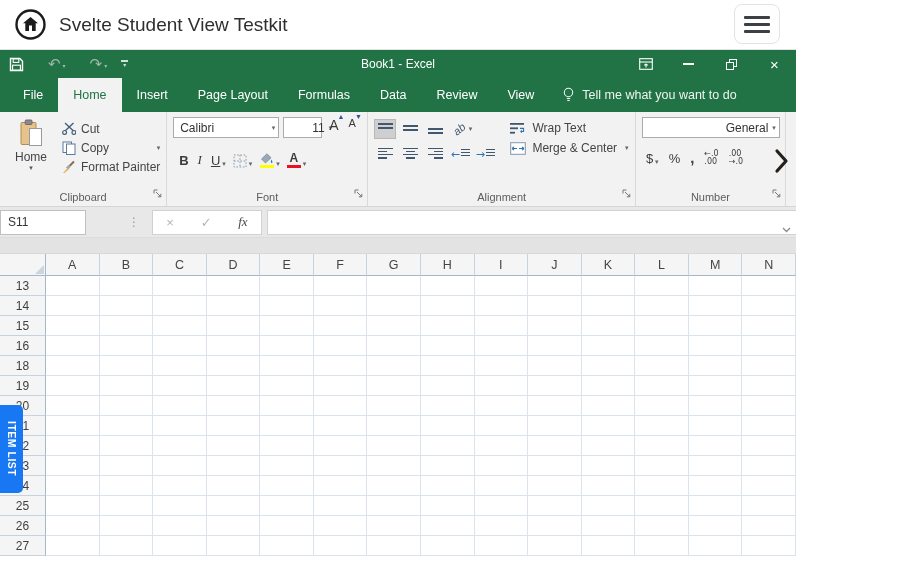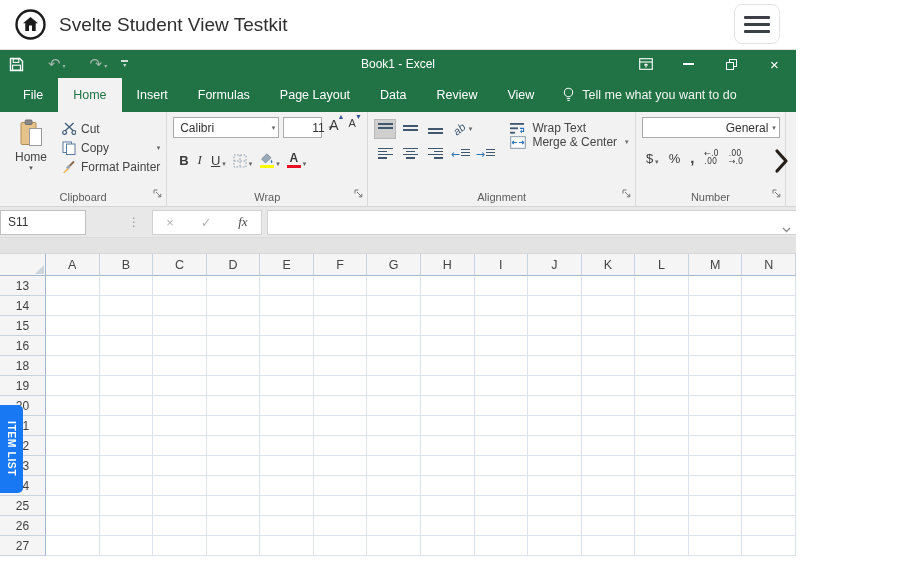--- a/index.html
+++ b/index.html
@@ -85,21 +85,21 @@
   .v-top { justify-content: flex-start; } .v-mid { justify-content: center; } .v-bot { justify-content: flex-end; }
   .h-left { align-items: flex-start; } .h-center { align-items: center; } .h-right { align-items: flex-end; }
   .bars .w-full { width: 15px; } .bars .w-short { width: 9px; }
   .orient { display: flex; align-items: center; gap: 3px; cursor: pointer; margin-left: 4px; }
   .orient .ab { display: inline-block; transform: rotate(-40deg); color: #40576d; font-size: 11px; font-style: italic; }
   .orient .dd { font-size: 7px; color: #666; }
   .indent-ic { display: flex; align-items: center; gap: 1px; cursor: pointer; }
   .indent-ic .arr { color: #2e75b6; font-size: 11px; font-family: "DejaVu Sans", sans-serif; }
   .indent-ic .bars { width: 9px; height: 11px; }
   .indent-ic .bars i { width: 9px; height: 1.6px; margin-bottom: 1.6px; }
-  .align-right-block { margin-left: 14px; display: flex; flex-direction: column; padding-top: 4px; text-align: right; }
+  .align-right-block { margin-left: 14px; display: flex; flex-direction: column; gap: 6px; padding-top: 4px; text-align: right; }
   .wm-row { display: flex; align-items: center; gap: 6px; font-size: 12px; color: #444; cursor: pointer; }
   .wm-row .dd { font-size: 7px; color: #666; margin-left: 2px; }
 
   .g-number { width: 158px; }
   .num-combo { width: 138px; justify-content: flex-end; }
   .num-row { display: flex; align-items: center; gap: 10px; margin-top: 12px; padding-left: 4px; }
   .num-btn { display: flex; align-items: flex-end; font-size: 13px; color: #3b3b3b; cursor: pointer; gap: 2px; }
   .num-btn .dd { font-size: 7px; color: #666; }
   .comma-btn { font-size: 15px; font-weight: bold; line-height: 10px; }
   .dec-btn { display: flex; flex-direction: column; align-items: flex-start; font-size: 8px; line-height: 8px; color: #3b3b3b; cursor: pointer; font-family: "DejaVu Sans", sans-serif; }
@@ -205,22 +205,22 @@
       <span class="win-btn">
           <span class="close-x">×</span>
         </span>
     </div>
   </div>
 
   <div class="tabbar">
     <div class="rtab">File</div>
     <div class="rtab active">Home</div>
     <div class="rtab">Insert</div>
+    <div class="rtab">Page Layout</div>
     <div class="rtab">Formulas</div>
-    <div class="rtab">Page Layout</div>
     <div class="rtab">Data</div>
     <div class="rtab">Review</div>
     <div class="rtab">View</div>
     <div class="tellme">
       <svg width="11" height="16" viewBox="0 0 11 16">
         <circle cx="5.5" cy="5.5" r="4.2" fill="none" stroke="#eef5f0" stroke-width="1.1"></circle>
         <line x1="3.8" y1="11.5" x2="7.2" y2="11.5" stroke="#eef5f0" stroke-width="1.1"></line>
         <line x1="4.3" y1="13.5" x2="6.7" y2="13.5" stroke="#eef5f0" stroke-width="1.1"></line>
       </svg>
       <span>Tell me what you want to do</span>
@@ -313,21 +313,21 @@
           <span class="dd">▾</span>
         </span>
         <span class="fbtn">
           <span class="color-stack">
             <span class="fontcolor-a">A</span>
             <span class="bar" style="background:#e81123;"></span>
           </span>
           <span class="dd">▾</span>
         </span>
       </div>
-      <span class="rgroup-label">Wrap</span>
+      <span class="rgroup-label">Font</span>
       <span class="launcher">
         <svg width="9" height="9" viewBox="0 0 9 9">
             <path d="M1 1 H4.5 M1 1 V4.5 M3 3 L7.8 7.8 M7.8 7.8 H4.8 M7.8 7.8 V4.8" stroke="#777" fill="none" stroke-width="1"></path>
           </svg>
       </span>
     </div>
 
     <div class="rgroup g-align">
       <div class="align-left-block">
         <div class="align-row">

